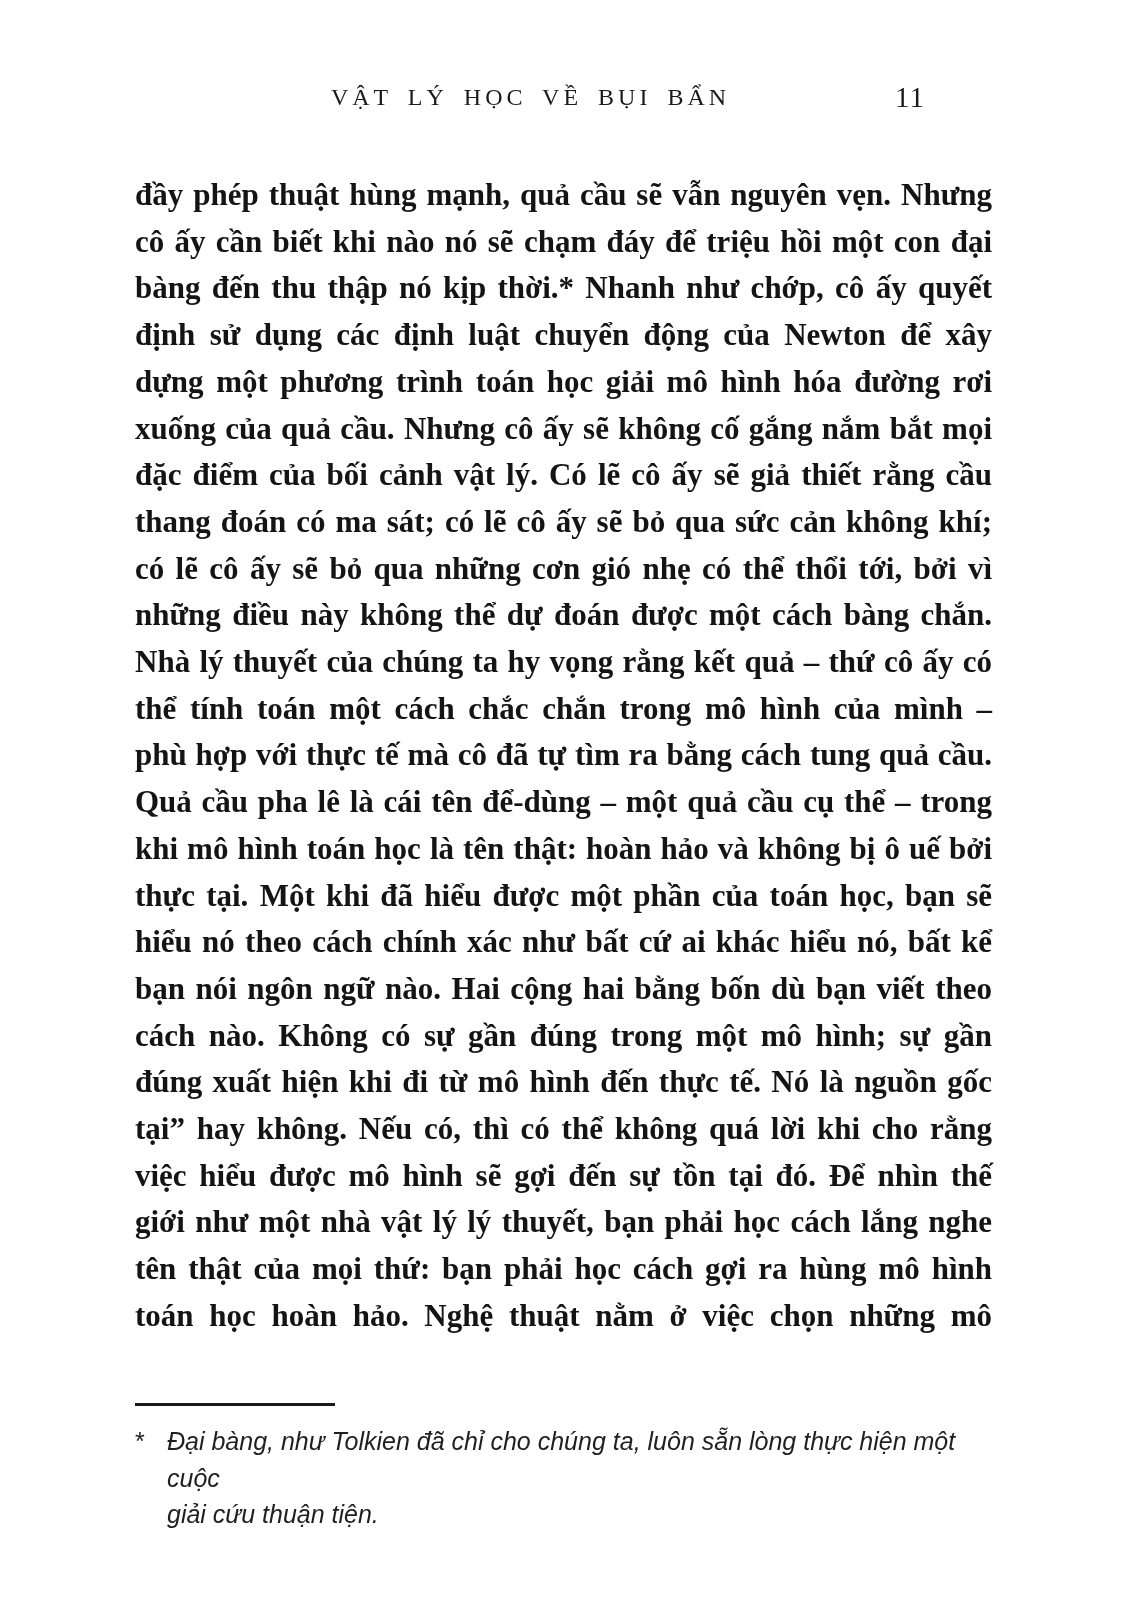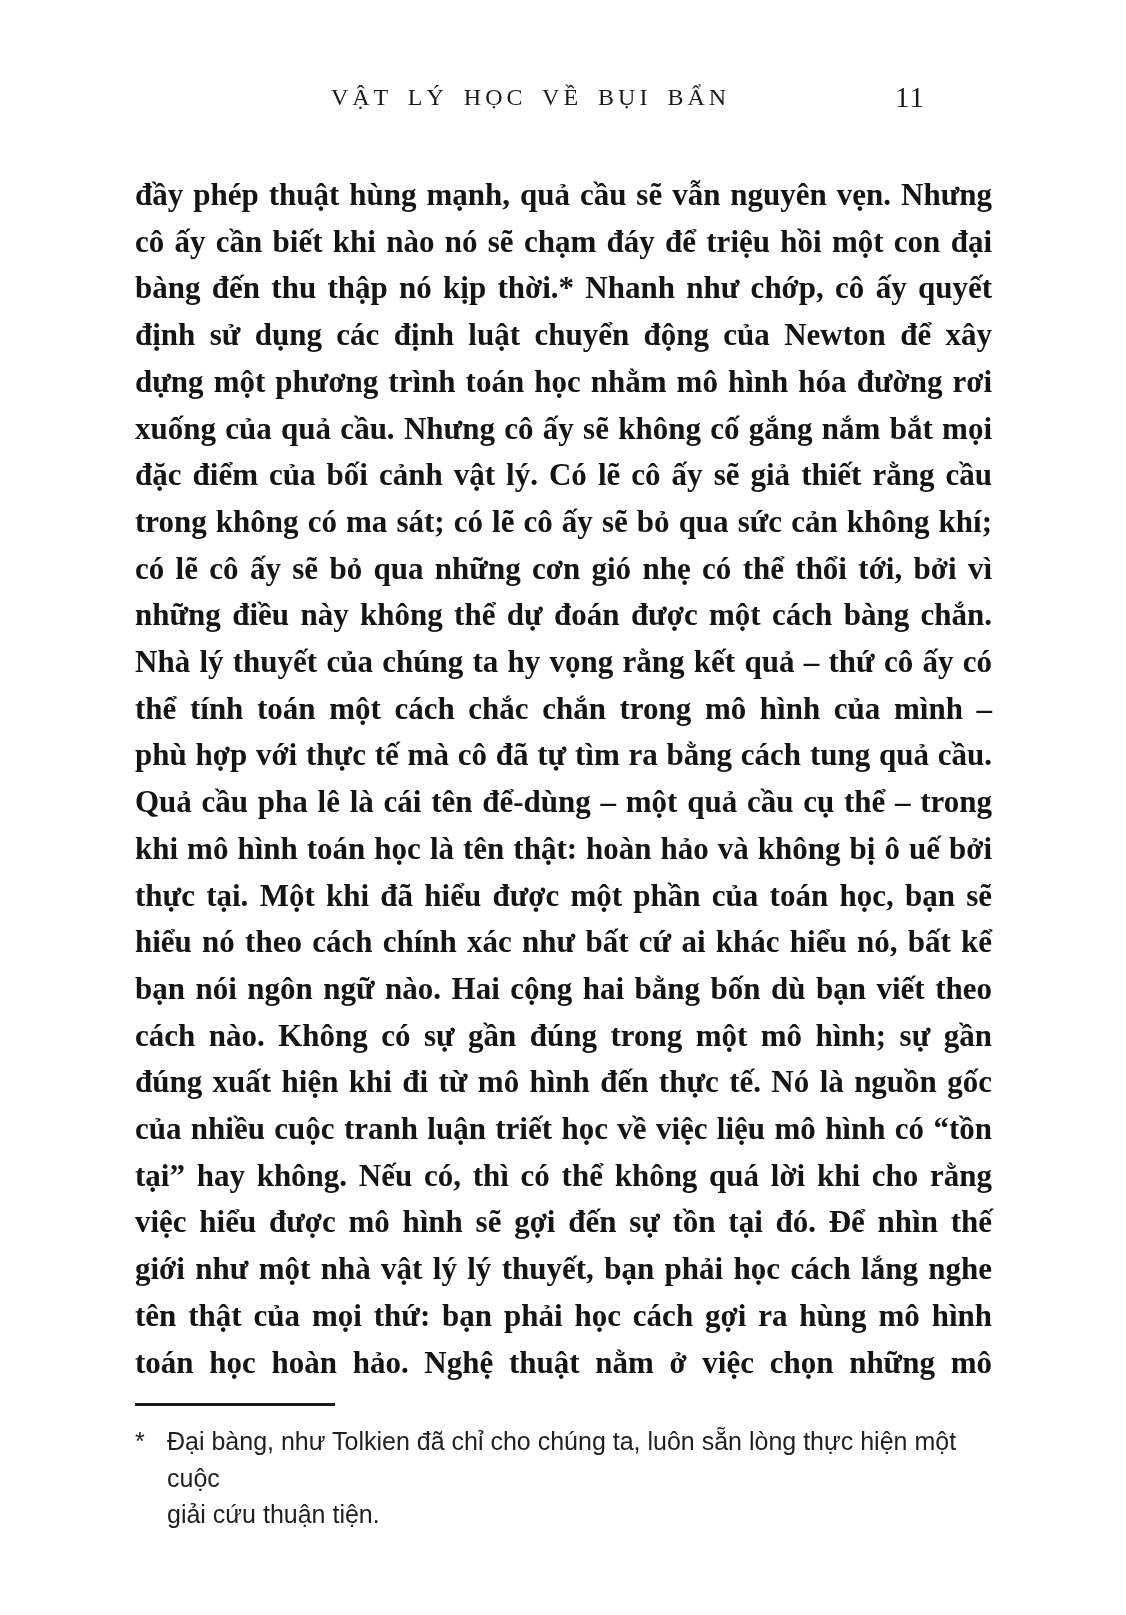--- a/index.html
+++ b/index.html
@@ -59,53 +59,52 @@
     font-family: "Liberation Sans", "DejaVu Sans", sans-serif;
     font-size: 25px;
     line-height: 36.5px;
     color: #1f1f1f;
   }
   .fn-marker {
     width: 32px;
     flex: 0 0 32px;
     font-size: 25px;
   }
-  .fn-body { flex: 1; }
+  .fn-body { flex: 1; font-style: italic; }
 </style>
 </head>
 <body>
 
 <div class="page">
 
   <div class="running-head">VẬT LÝ HỌC VỀ BỤI BẨN</div>
 
   <div class="page-number">11</div>
 
   <div class="body-text">
     <div class="text-line">đầy phép thuật hùng mạnh, quả cầu sẽ vẫn nguyên vẹn. Nhưng</div>
     <div class="text-line">cô ấy cần biết khi nào nó sẽ chạm đáy để triệu hồi một con đại</div>
     <div class="text-line">bàng đến thu thập nó kịp thời.* Nhanh như chớp, cô ấy quyết</div>
     <div class="text-line">định sử dụng các định luật chuyển động của Newton để xây</div>
-    <div class="text-line">dựng một phương trình toán học nhằm mô hình hóa đường rơi</div>
+    <div class="text-line">dựng một phương trình toán học giải mô hình hóa đường rơi</div>
     <div class="text-line">xuống của quả cầu. Nhưng cô ấy sẽ không cố gắng nắm bắt mọi</div>
     <div class="text-line">đặc điểm của bối cảnh vật lý. Có lẽ cô ấy sẽ giả thiết rằng cầu</div>
-    <div class="text-line">trong không có ma sát; có lẽ cô ấy sẽ bỏ qua sức cản không khí;</div>
+    <div class="text-line">thang đoán có ma sát; có lẽ cô ấy sẽ bỏ qua sức cản không khí;</div>
     <div class="text-line">có lẽ cô ấy sẽ bỏ qua những cơn gió nhẹ có thể thổi tới, bởi vì</div>
     <div class="text-line">những điều này không thể dự đoán được một cách bàng chắn.</div>
     <div class="text-line">Nhà lý thuyết của chúng ta hy vọng rằng kết quả – thứ cô ấy có</div>
     <div class="text-line">thể tính toán một cách chắc chắn trong mô hình của mình –</div>
     <div class="text-line">phù hợp với thực tế mà cô đã tự tìm ra bằng cách tung quả cầu.</div>
     <div class="text-line">Quả cầu pha lê là cái tên để-dùng – một quả cầu cụ thể – trong</div>
     <div class="text-line">khi mô hình toán học là tên thật: hoàn hảo và không bị ô uế bởi</div>
     <div class="text-line">thực tại. Một khi đã hiểu được một phần của toán học, bạn sẽ</div>
     <div class="text-line">hiểu nó theo cách chính xác như bất cứ ai khác hiểu nó, bất kể</div>
     <div class="text-line">bạn nói ngôn ngữ nào. Hai cộng hai bằng bốn dù bạn viết theo</div>
     <div class="text-line">cách nào. Không có sự gần đúng trong một mô hình; sự gần</div>
     <div class="text-line">đúng xuất hiện khi đi từ mô hình đến thực tế. Nó là nguồn gốc</div>
-    <div class="text-line">của nhiều cuộc tranh luận triết học về việc liệu mô hình có “tồn</div>
     <div class="text-line">tại” hay không. Nếu có, thì có thể không quá lời khi cho rằng</div>
     <div class="text-line">việc hiểu được mô hình sẽ gợi đến sự tồn tại đó. Để nhìn thế</div>
     <div class="text-line">giới như một nhà vật lý lý thuyết, bạn phải học cách lắng nghe</div>
     <div class="text-line">tên thật của mọi thứ: bạn phải học cách gợi ra hùng mô hình</div>
     <div class="text-line">toán học hoàn hảo. Nghệ thuật nằm ở việc chọn những mô</div>
   </div>
 
   <div class="footnote-rule"></div>
 
   <div class="footnote">

